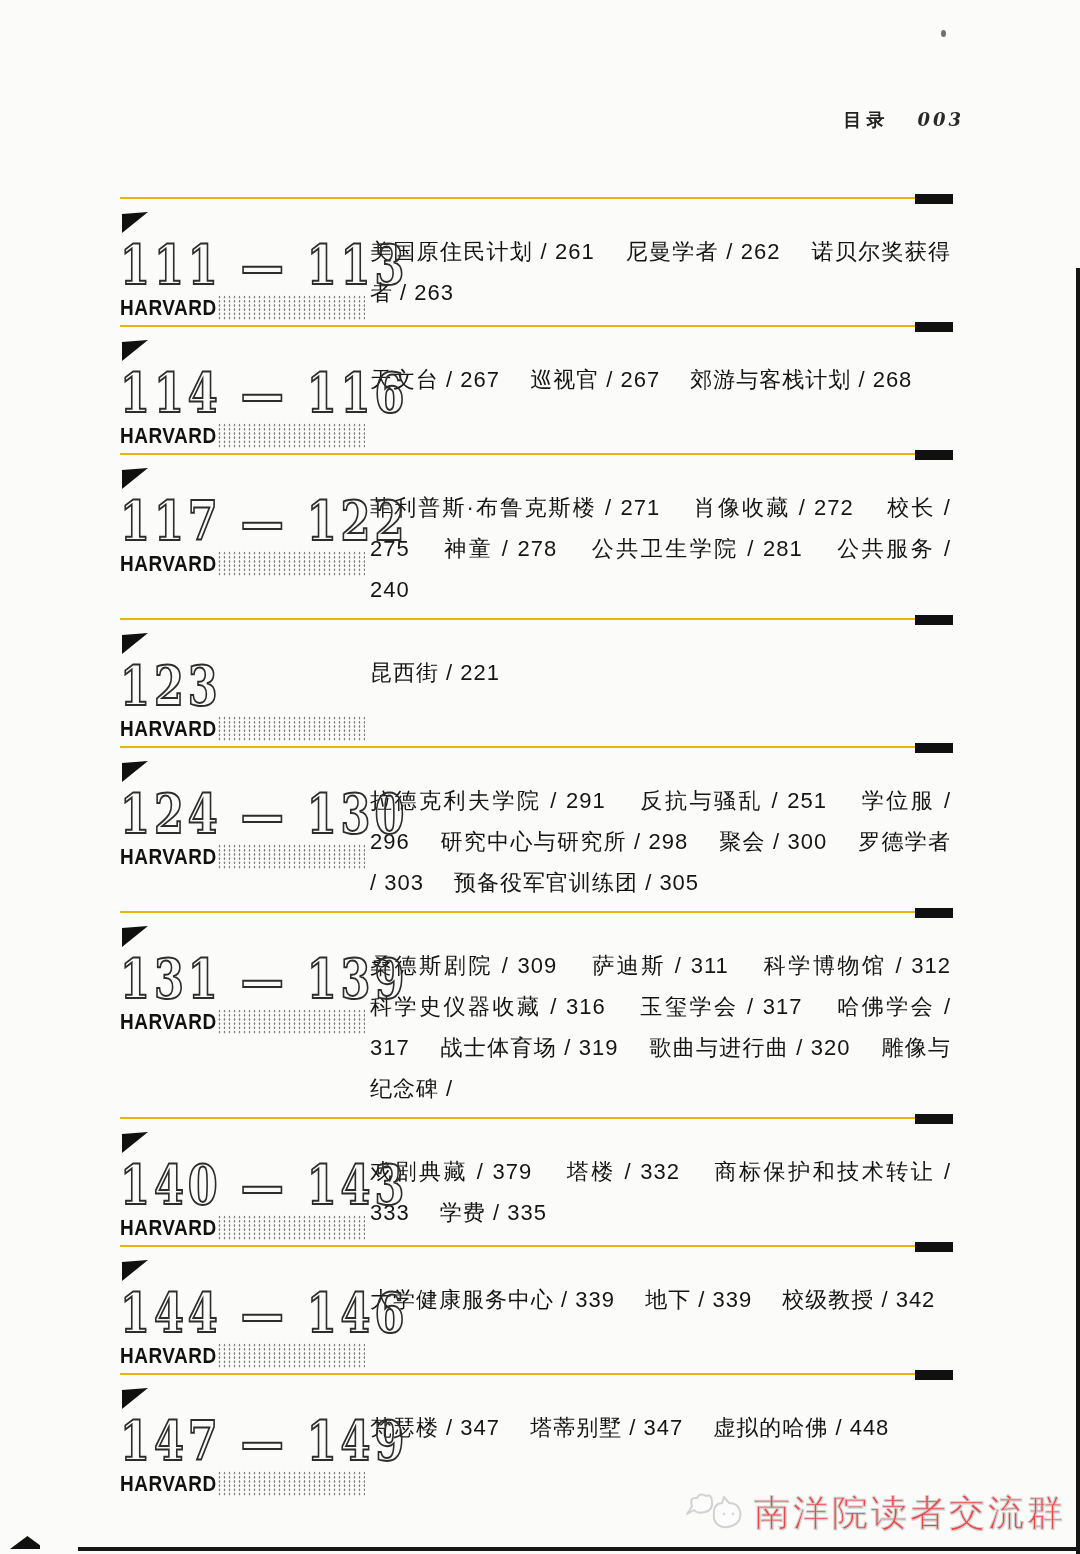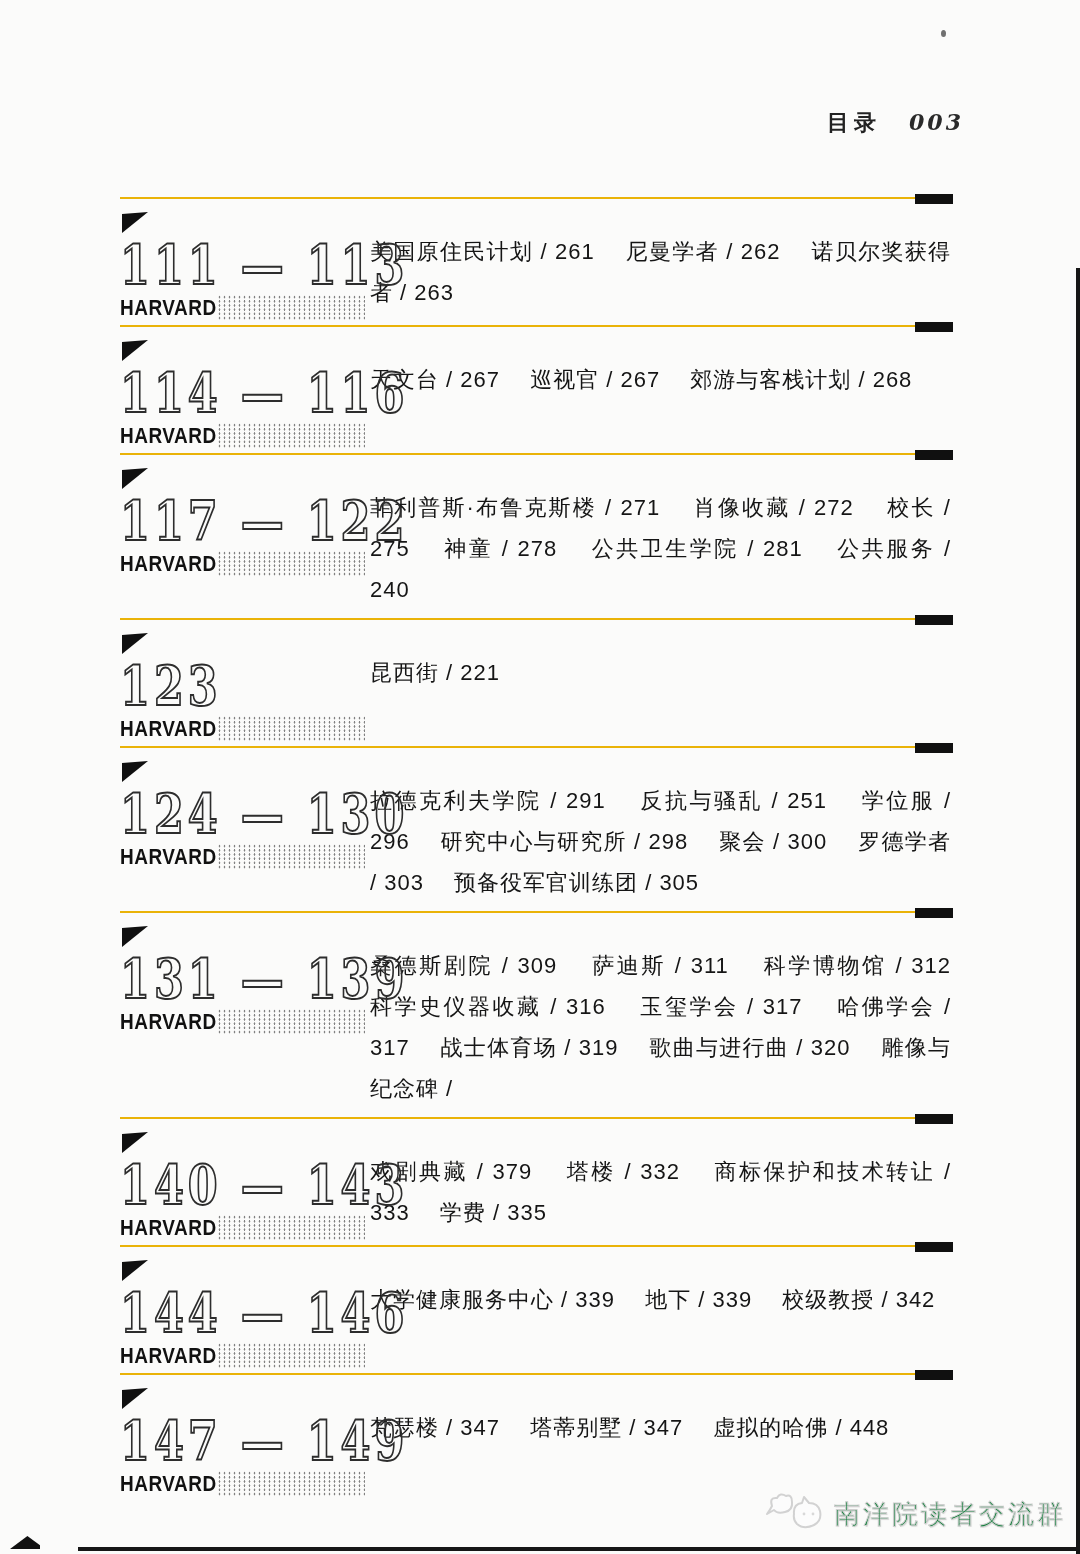--- a/index.html
+++ b/index.html
@@ -2,21 +2,21 @@
 <html><head>
 <meta charset="utf-8">
 <style>
   html,body { margin:0; padding:0; background:#e9e9e9; }
   .page {
     position:relative; width:1080px; height:1554px; margin:0 auto;
     background:#fbfbfa; overflow:hidden;
     font-family:"Liberation Sans", sans-serif; color:#1c1c1c;
   }
   
-  .pagehead { position:absolute; top:108px; left:4px; right:116px; text-align:right; font-size:22px; }
+  .pagehead { position:absolute; top:108px; left:4px; right:116px; text-align:right; font-size:18px; }
   .toc-label { font-weight:700; letter-spacing:5px; color:#222; }
   .page-num { font-family:"DejaVu Serif", serif; font-style:italic; font-weight:600; margin-left:28px; letter-spacing:3px; color:#2a2a2a; }
   
   .sections { position:absolute; top:197px; left:120px; width:831px; }
   .toc-section { position:relative; border-top:2px solid #eab308; min-height:126px; display:flex; }
   .cap { position:absolute; top:-5px; right:-2px; width:38px; height:10px; background:#101010; }
   .marker { position:absolute; top:13px; left:2px; width:26px; height:21px; background:#101010;
             clip-path:polygon(0 10%, 100% 0, 0 100%); }
   .leftcol { flex:0 0 250px; width:250px; }
   .range {
@@ -32,22 +32,22 @@
     background-image:radial-gradient(circle, #6c6c6c 0.9px, rgba(0,0,0,0) 1.05px);
     background-size:5px 4.2px; opacity:0.85; }
   .entries {
     flex:1; padding-top:32px; padding-bottom:8px;
     font-size:22px; line-height:41px; letter-spacing:1px;
     text-align:justify; color:#151515;
   }
   
   .watermark { position:absolute; right:14px; bottom:16px; display:flex; align-items:center; gap:6px; }
   .wm-text {
-    font-size:26px; letter-spacing:3px; white-space:nowrap;
-    color:#15803d; -webkit-text-stroke:1px #cfcfcf;
+    font-size:36px; letter-spacing:3px; white-space:nowrap;
+    color:#ef4444; -webkit-text-stroke:1px #cfcfcf;
     text-shadow:1px 1px 1px rgba(175,175,175,0.35);
   }
   
   .bottom-line { position:absolute; left:78px; right:0; bottom:3px; height:4px; background:#161616; }
   .right-line  { position:absolute; top:268px; bottom:0; right:0; width:4px; background:#161616; }
   .corner-tri  { position:absolute; left:10px; bottom:5px; width:30px; height:13px; background:#111;
                  clip-path:polygon(0 100%, 58% 0, 100% 72%, 100% 100%); }
   .speck { position:absolute; top:30px; left:941px; width:5px; height:7px; background:#707070; border-radius:50%; }
 </style>
 </head>

